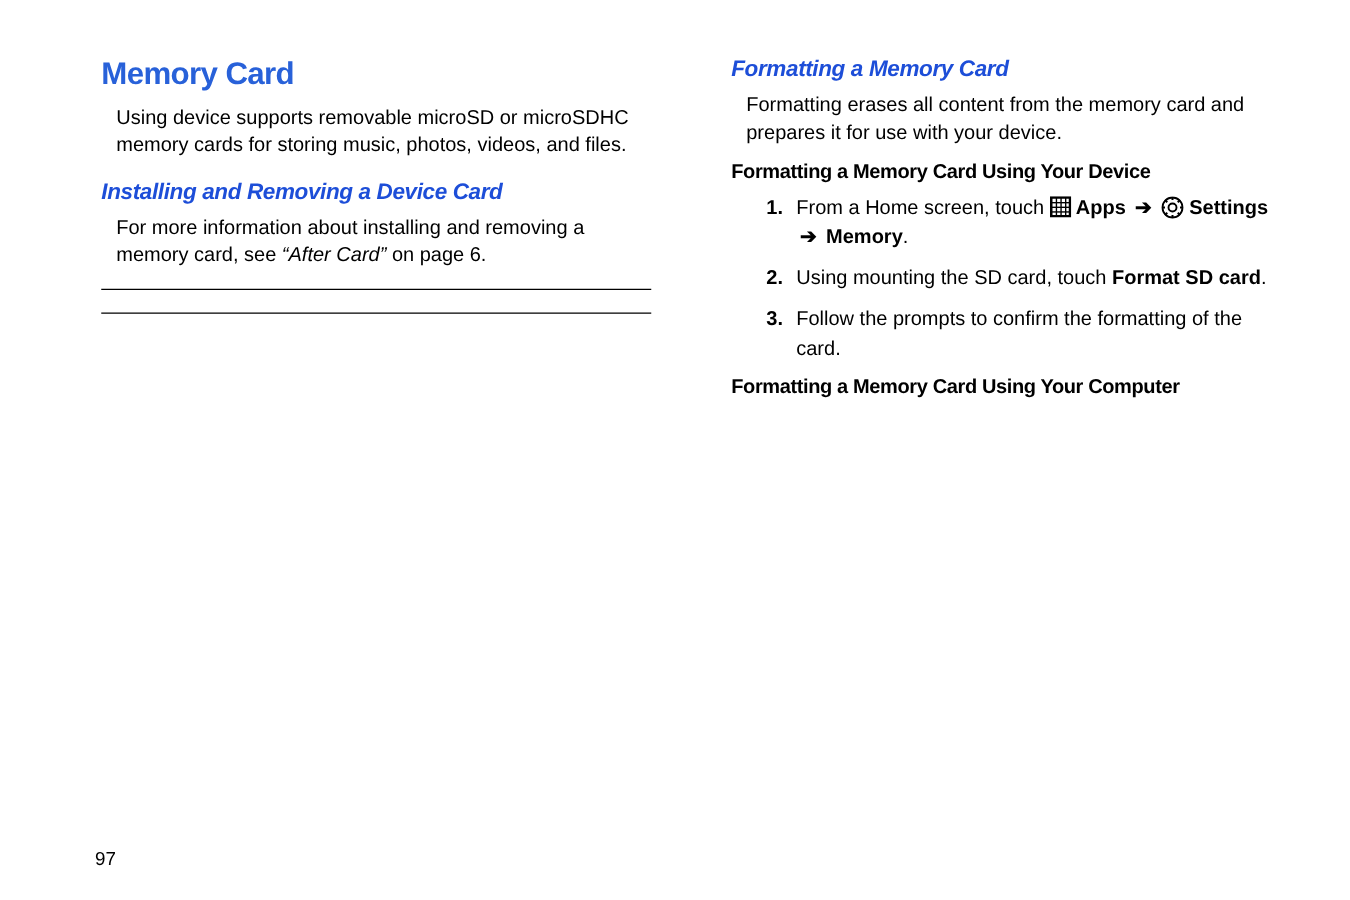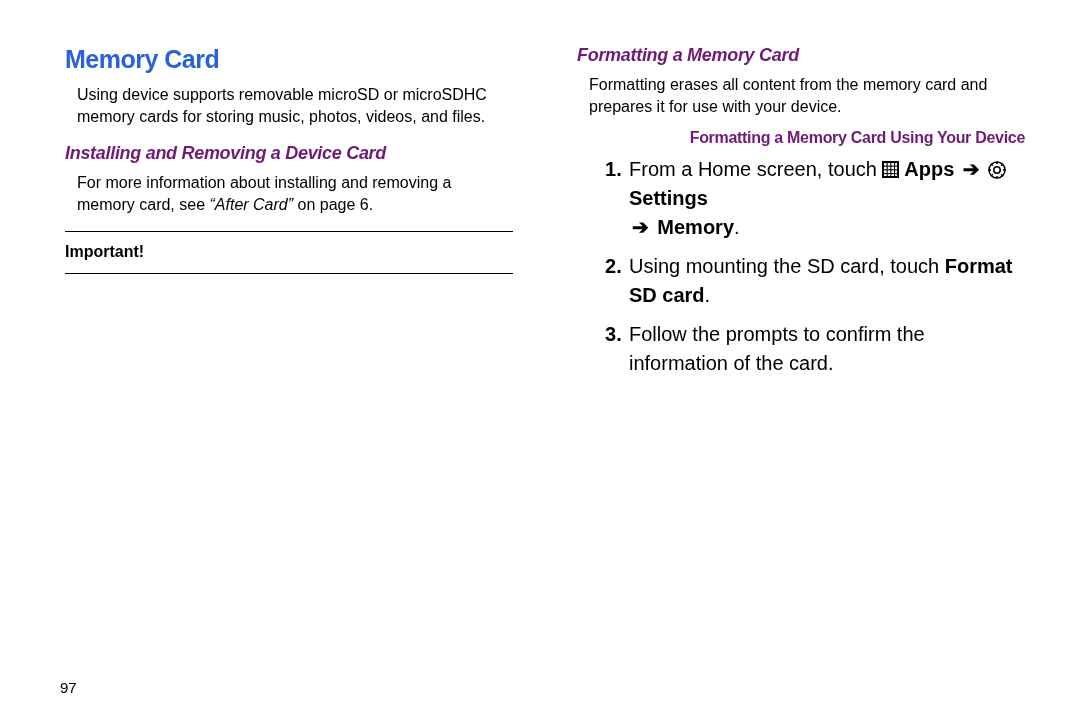--- a/index.html
+++ b/index.html
@@ -11,48 +11,48 @@
       font-family: Arial, Helvetica, sans-serif;
       background: #fff;
       width: 1080px;
       height: 720px;
       padding: 45px 55px 20px 65px;
       position: relative;
     }
     .columns {
       display: flex;
       gap: 64px;
+      margin-left: 16px;
     }
     .col {
       width: 460px;
     }
     h1 {
       color: #2861d9;
       font-size: 25px;
       font-weight: 900;
       margin-bottom: 10px;
       letter-spacing: -0.5px;
     }
     h2 {
-      color: #701a75;
+      color: #1d4ed8;
       font-style: italic;
       font-weight: 900;
       font-size: 18px;
       margin-top: 14px;
       margin-bottom: 8px;
       letter-spacing: -0.3px;
     }
     h3 {
-      color: #701a75;
+      color: #000000;
       font-weight: 900;
       font-size: 16px;
       margin-top: 10px;
       margin-bottom: 8px;
       letter-spacing: -0.3px;
-      text-align: right;
     }
     p.body {
       font-size: 16px;
       line-height: 1.4;
       margin-left: 12px;
       margin-bottom: 6px;
       color: #000;
     }
     .important-block {
       border-top: 1.5px solid #000;
@@ -75,21 +75,21 @@
     }
     ol.steps {
       list-style: none;
       counter-reset: step;
       margin-left: 28px;
       margin-top: 4px;
     }
     ol.steps li {
       counter-increment: step;
       position: relative;
-      font-size: 20px;
+      font-size: 16px;
       line-height: 1.45;
       margin-bottom: 10px;
       padding-left: 24px;
     }
     ol.steps li::before {
       content: counter(step) ".";
       position: absolute;
       left: 0;
       top: 0;
       font-weight: bold;
@@ -106,40 +106,39 @@
     .icon svg {
       display: block;
     }
     .arrow {
       font-weight: bold;
       margin: 0 3px;
     }
     .page-number {
       position: absolute;
       bottom: 24px;
-      left: 60px;
+      left: 76px;
       font-size: 15px;
     }
   </style>
 </head>
 <body>
 
 <div class="columns">
   <div class="col">
     <h1>Memory Card</h1>
     <p class="body">Using device supports removable microSD or microSDHC memory cards for storing music, photos, videos, and files.</p>
 
     <h2>Installing and Removing a Device Card</h2>
     <p class="body">
       <span>For more information about installing and removing a memory card, see </span><span class="xref">“After Card”</span><span> on page 6.</span>
     </p>
 
     <div class="important-block">
       <div class="row">
-        <span class="important-label">Important!</span>
       </div>
     </div>
   </div>
 
   <div class="col">
     <h2 style="margin-top:0">Formatting a Memory Card</h2>
     <p class="body">Formatting erases all content from the memory card and prepares it for use with your device.</p>
 
     <h3>Formatting a Memory Card Using Your Device</h3>
     <ol class="steps">
@@ -176,19 +175,20 @@
                 <line x1="3" y1="3" x2="4.8" y2="4.8"></line>
                 <line x1="13.2" y1="13.2" x2="15" y2="15"></line>
                 <line x1="3" y1="15" x2="4.8" y2="13.2"></line>
                 <line x1="13.2" y1="4.8" x2="15" y2="3"></line>
               </g>
             </svg></span><span class="bold"> Settings </span><br><span class="arrow">➔</span><span class="bold"> Memory</span>.
       </li>
       <li>
         <span>Using mounting the SD card, touch </span><span class="bold">Format SD card</span>.
       </li>
-      <li>Follow the prompts to confirm the information of the card.</li>
+      <li>Follow the prompts to confirm the formatting of the card.</li>
     </ol>
 
+    <h3>Formatting a Memory Card Using Your Computer</h3>
   </div>
 </div>
 
 <div class="page-number">97</div>
 
 </body></html>

